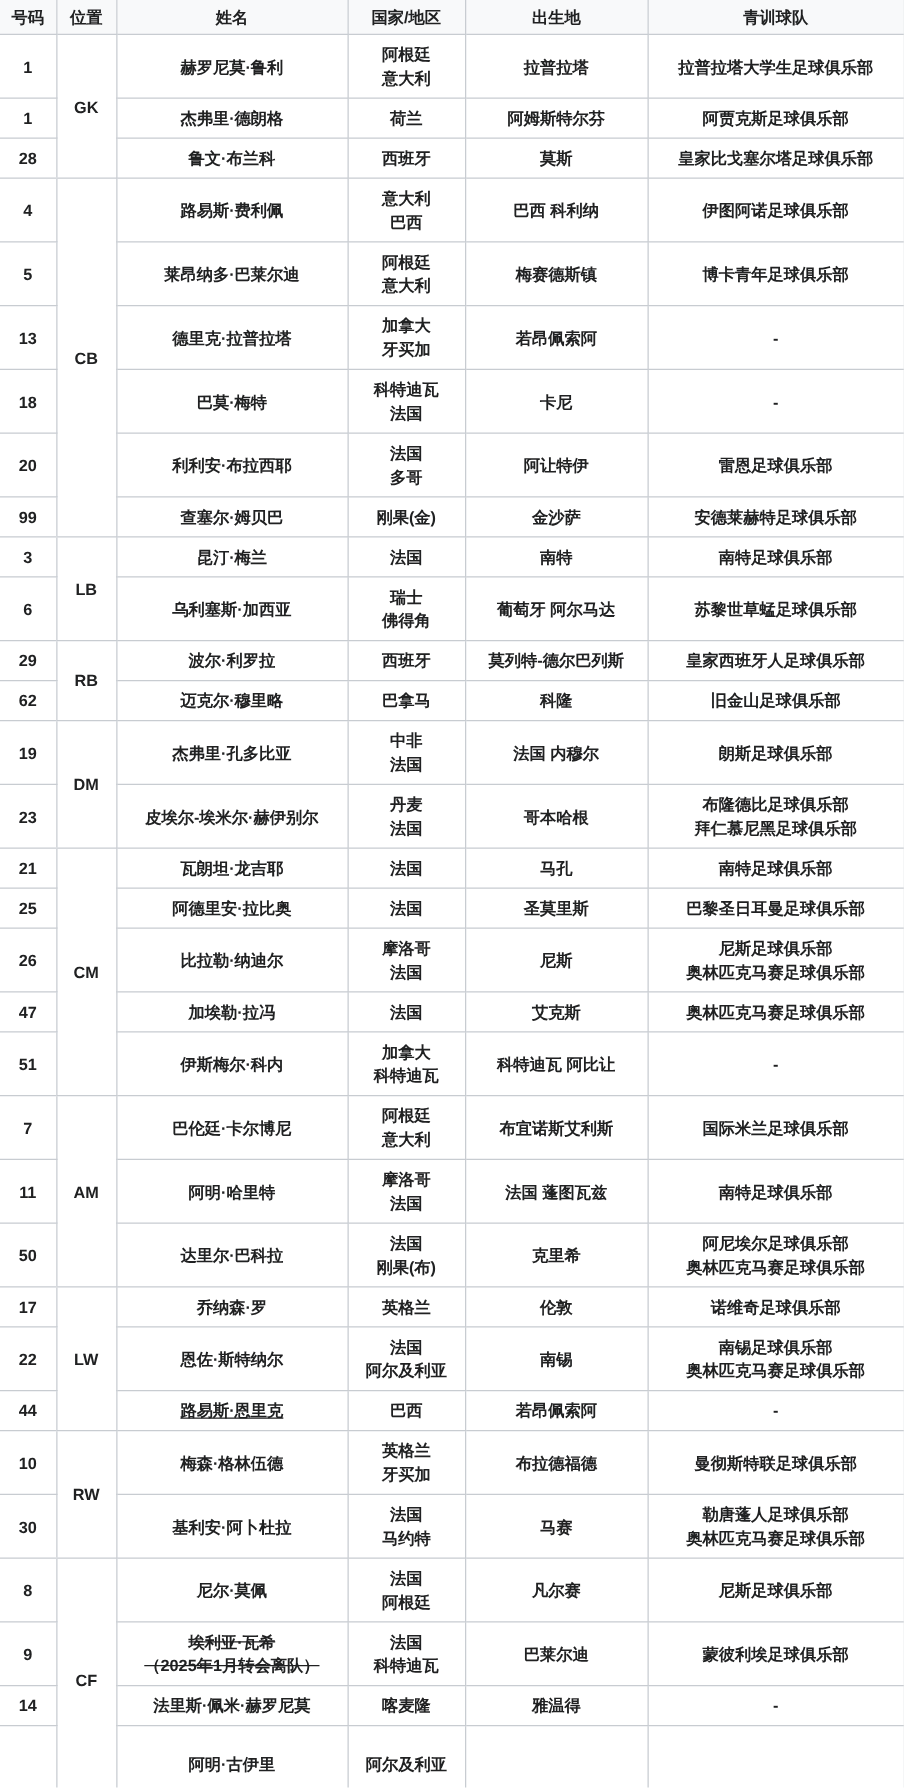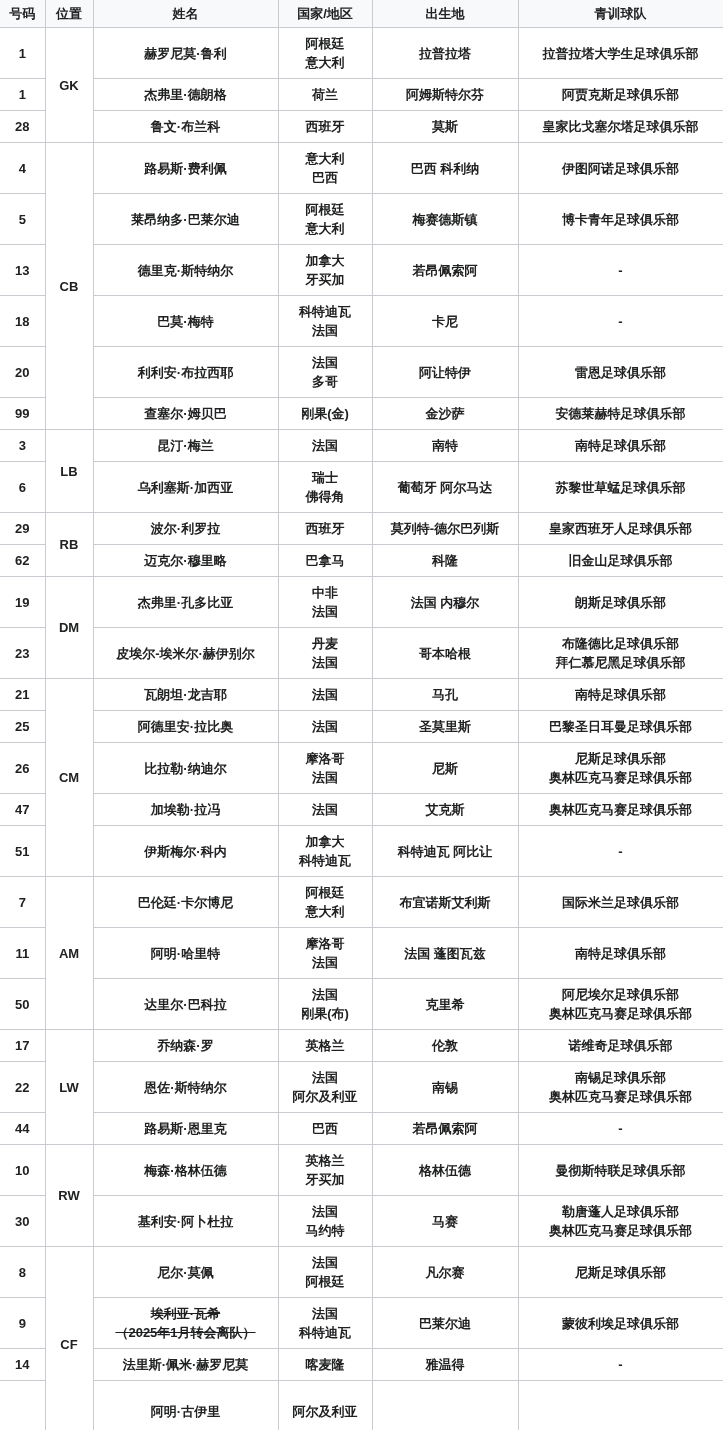--- a/index.html
+++ b/index.html
@@ -18,21 +18,21 @@
     padding:6px 2px;overflow:hidden;
   }
   th{background:#f8f9fa;padding:4px 7px;}
   col.c-no{width:45px;}
   col.c-pos{width:48px;}
   col.c-name{width:185px;}
   col.c-country{width:94px;}
   col.c-birth{width:146px;}
   col.c-youth{width:205px;}
   .strike{text-decoration:line-through;}
-  .u{}
+  .u{text-decoration:underline;}
   tr.cut{height:62px;}
   .line{min-height:0;}
 </style>
 </head>
 <body>
 
 <table>
   <colgroup>
     <col class="c-no">
       <col class="c-pos">
@@ -95,21 +95,21 @@
       <td>莱昂纳多·巴莱尔迪</td>
       <td>
         <div class="line">阿根廷</div>
         <div class="line">意大利</div>
       </td>
       <td>梅赛德斯镇</td>
       <td>博卡青年足球俱乐部</td>
     </tr>
     <tr>
       <td>13</td>
-      <td>德里克·斯特纳尔</td>
+      <td>德里克·拉普拉塔</td>
       <td>
         <div class="line">加拿大</div>
         <div class="line">牙买加</div>
       </td>
       <td>若昂佩索阿</td>
       <td>-</td>
     </tr>
     <tr>
       <td>18</td>
       <td>巴莫·梅特</td>
@@ -309,21 +309,21 @@
     </tr>
 
     <tr>
       <td>10</td>
       <td rowspan="2">RW</td>
       <td>梅森·格林伍德</td>
       <td>
         <div class="line">英格兰</div>
         <div class="line">牙买加</div>
       </td>
-      <td>格林伍德</td>
+      <td>布拉德福德</td>
       <td>曼彻斯特联足球俱乐部</td>
     </tr>
     <tr>
       <td>30</td>
       <td>基利安·阿卜杜拉</td>
       <td>
         <div class="line">法国</div>
         <div class="line">马约特</div>
       </td>
       <td>马赛</td>

